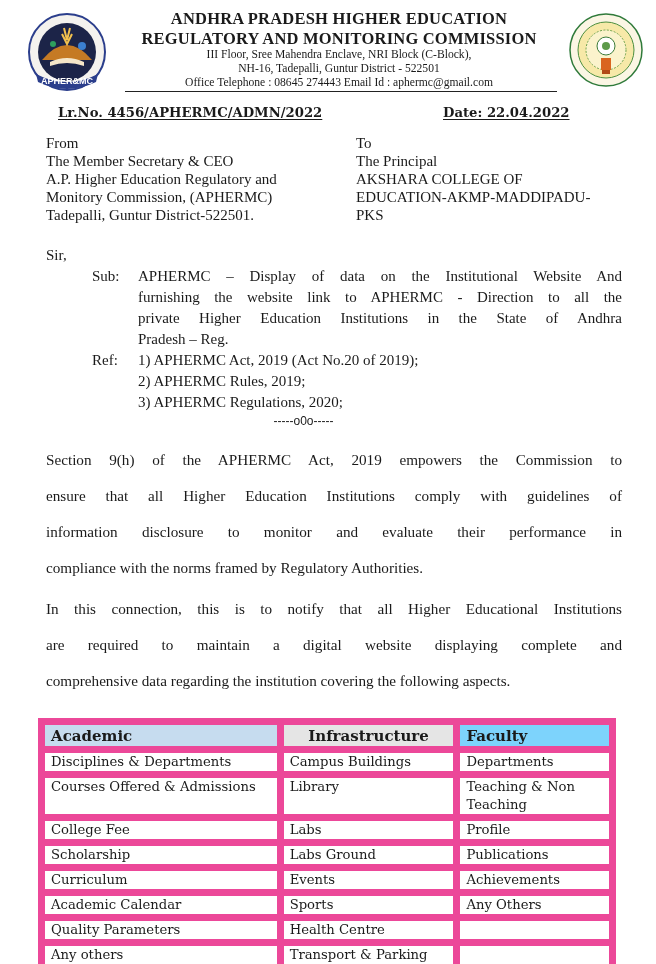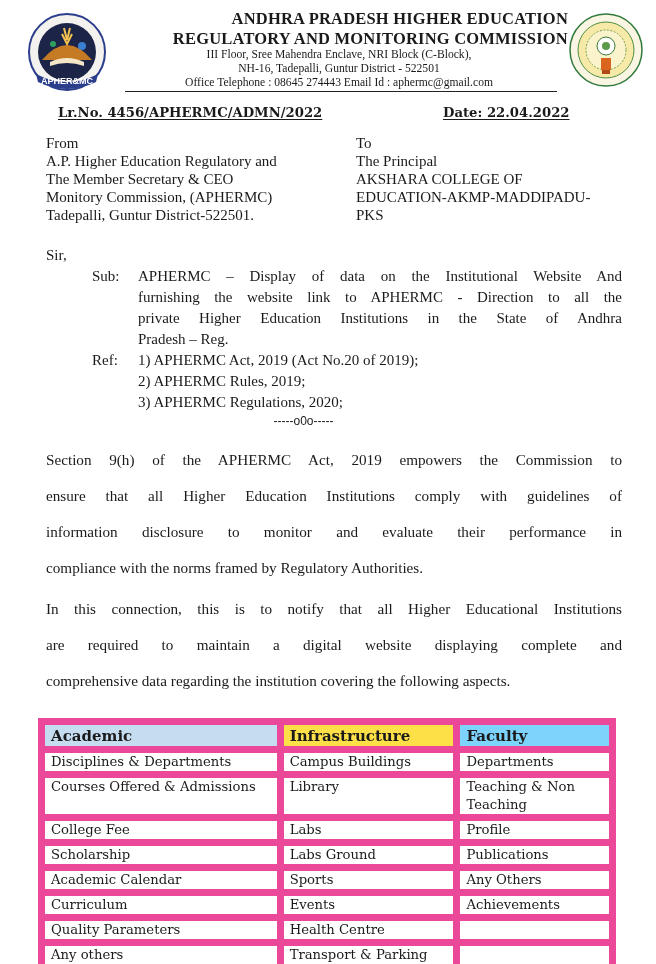--- a/index.html
+++ b/index.html
@@ -2,21 +2,21 @@
 <html><head>
 <meta charset="utf-8">
 <style>
   html, body { margin: 0; padding: 0; background: #ffffff; }
   body { width: 656px; height: 964px; position: relative; overflow: hidden; color: #1a1a1a; font-family: "DejaVu Serif", serif; }
   .abs { position: absolute; }
 
   
   .logo-left { left: 22px; top: 10px; width: 90px; height: 90px; }
   .logo-right { left: 567px; top: 10px; width: 78px; height: 82px; }
-  .lh-title { left: 110px; width: 458px; text-align: right; font-family: "Liberation Serif", serif; font-weight: bold; font-size: 16.5px; letter-spacing: 0.2px; line-height: 19px; }
+  .lh-title { left: 110px; width: 458px; text-align: center; font-family: "Liberation Serif", serif; font-weight: bold; font-size: 16.5px; letter-spacing: 0.2px; line-height: 19px; }
   .lh-title.l1 { top: 9px; }
   .lh-title.l2 { top: 29px; }
   .lh-addr { left: 110px; width: 458px; text-align: center; font-family: "Liberation Serif", serif; font-size: 11.6px; line-height: 14.5px; }
   .lh-addr.a1 { top: 48px; }
   .lh-addr.a2 { top: 62px; }
   .lh-addr.a3 { top: 76px; }
   .lh-rule { left: 125px; top: 91px; width: 432px; height: 0; border-top: 1.3px solid #222; }
 
   .refline { top: 105px; font-family: "DejaVu Serif", serif; font-weight: bold; font-size: 13.2px; text-decoration: underline; text-underline-offset: 2px; }
   .refno { left: 58px; }
@@ -87,22 +87,22 @@
 <div class="abs lh-addr a1">III Floor, Sree Mahendra Enclave, NRI Block (C-Block),</div>
 <div class="abs lh-addr a2">NH-16, Tadepalli, Guntur District - 522501</div>
 <div class="abs lh-addr a3">Office Telephone : 08645 274443 Email Id : aphermc@gmail.com</div>
 <div class="abs lh-rule"></div>
 
 <div class="abs refline refno">Lr.No. 4456/APHERMC/ADMN/2022</div>
 <div class="abs refline refdate">Date: 22.04.2022</div>
 
 <div class="abs addr-block addr-from">
   <div>From</div>
+  <div>The Member Secretary &amp; CEO</div>
   <div>A.P. Higher Education Regulatory  and</div>
-  <div>The Member Secretary &amp; CEO</div>
   <div>Monitory Commission, (APHERMC)</div>
   <div>Tadepalli, Guntur District-522501.</div>
 </div>
 <div class="abs addr-block addr-to">
   <div>To</div>
   <div>The Principal</div>
   <div>AKSHARA COLLEGE OF</div>
   <div>EDUCATION-AKMP-MADDIPADU-</div>
   <div>PKS</div>
 </div>
@@ -139,21 +139,21 @@
 
 <table class="abs aspects">
   <colgroup>
       <col class="c1">
       <col class="c2">
       <col class="c3">
     </colgroup>
   <thead>
     <tr>
       <th style="background: rgb(198, 220, 239);">Academic</th>
-      <th style="background: #fde047;">Infrastructure</th>
+      <th style="background: #e5e5e5; text-align: center;">Infrastructure</th>
       <th style="background: #7dd3fc;">Faculty</th>
     </tr>
   </thead>
   <tbody id="aspects-body">
       <tr>
         <td>Disciplines &amp; Departments</td>
         <td>Campus Buildings</td>
         <td>Departments</td>
       </tr>
       <tr>
@@ -165,30 +165,30 @@
         <td>College Fee</td>
         <td>Labs</td>
         <td>Profile</td>
       </tr>
       <tr>
         <td>Scholarship</td>
         <td>Labs Ground</td>
         <td>Publications</td>
       </tr>
       <tr>
+        <td>Curriculum</td>
+        <td>Events</td>
+        <td>Achievements</td>
+      </tr>
+      <tr>
         <td>Academic Calendar</td>
         <td>Sports</td>
         <td>Any Others</td>
       </tr>
       <tr>
-        <td>Curriculum</td>
-        <td>Events</td>
-        <td>Achievements</td>
-      </tr>
-      <tr>
         <td>Quality Parameters</td>
         <td>Health Centre</td>
         <td></td>
       </tr>
       <tr>
         <td>Any others</td>
         <td>Transport &amp; Parking</td>
         <td></td>
       </tr>
       <tr>

